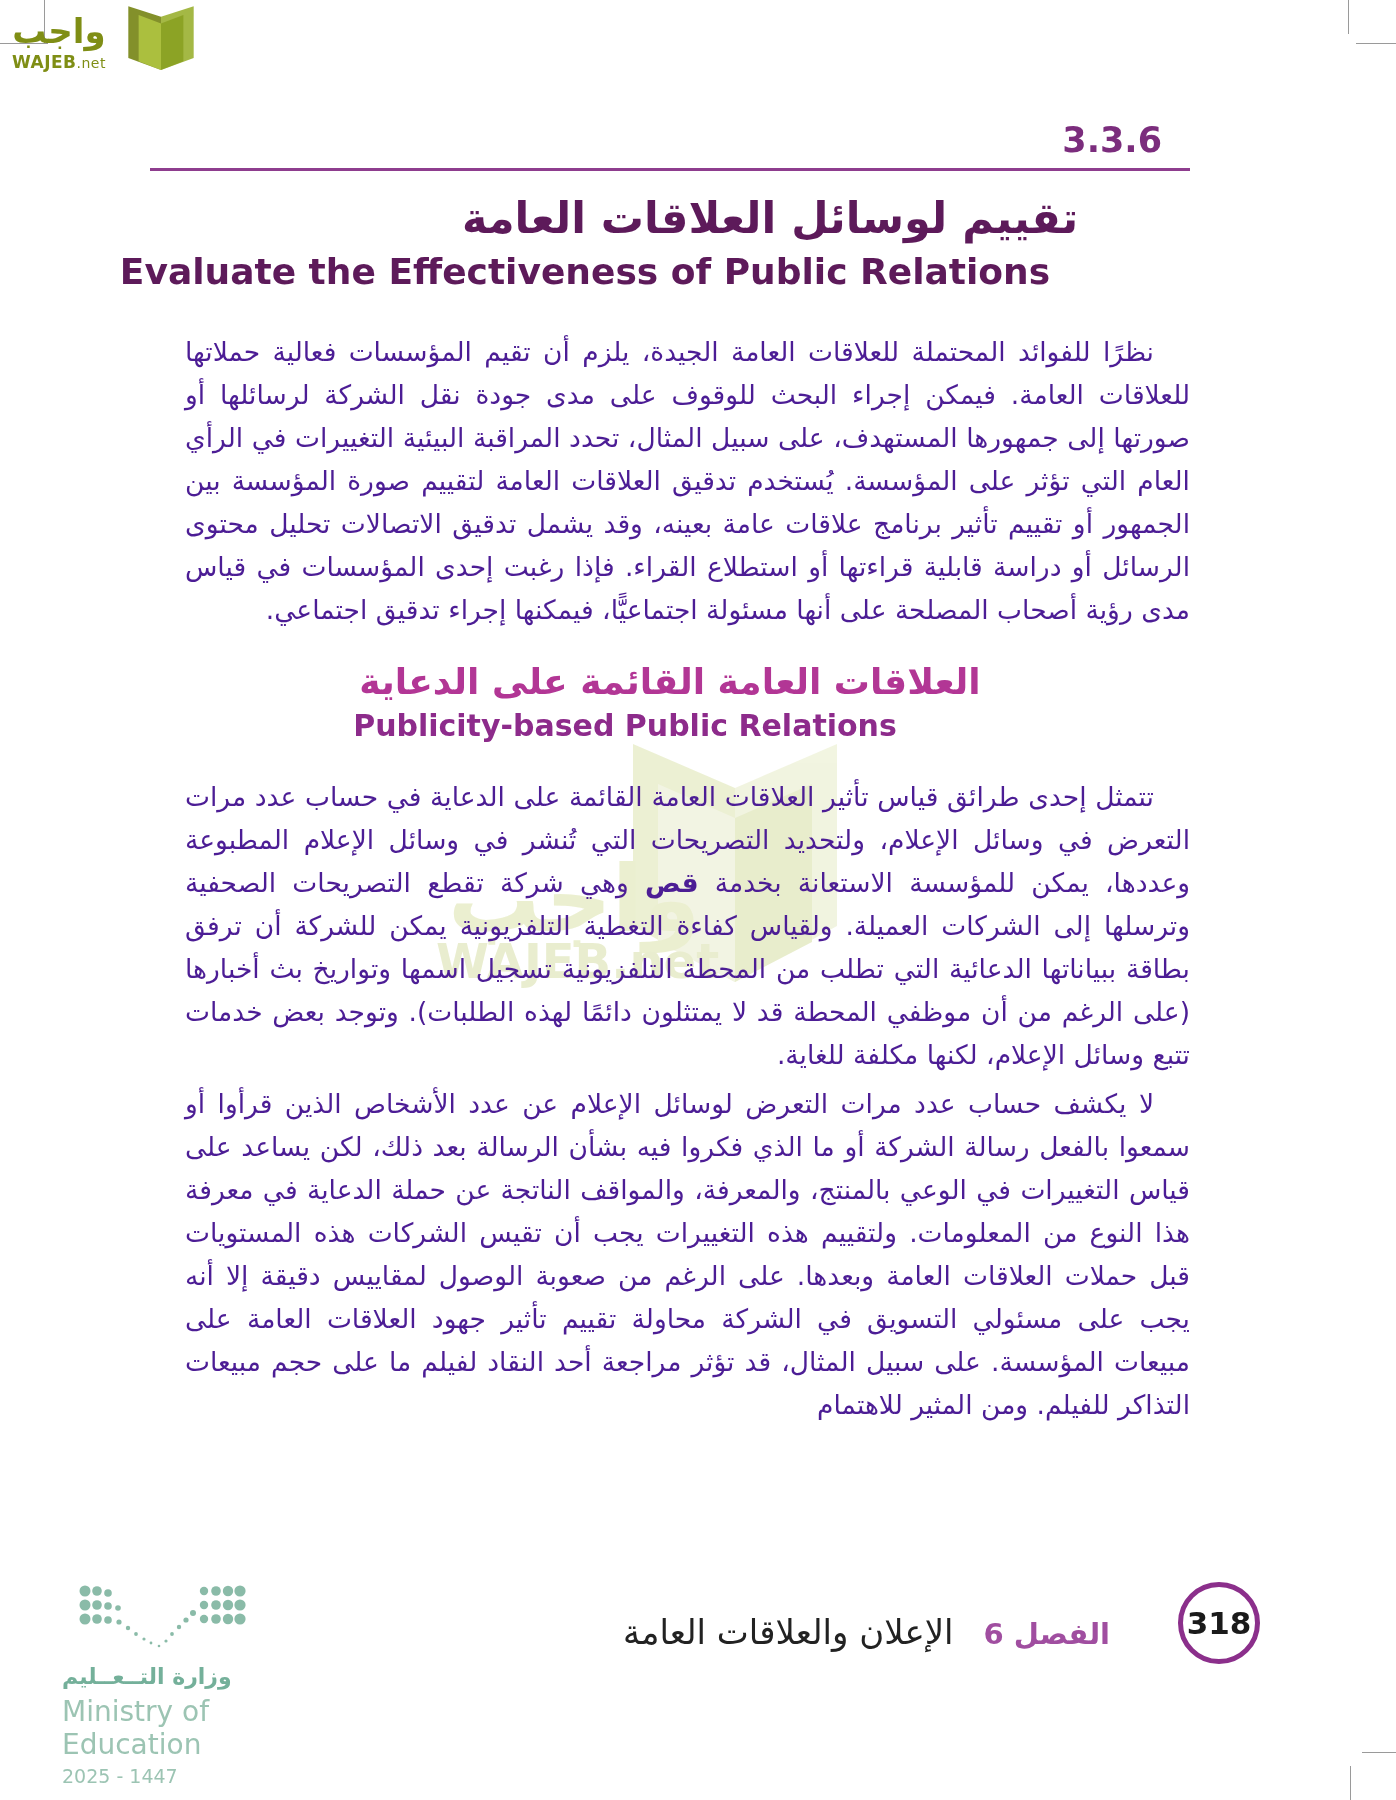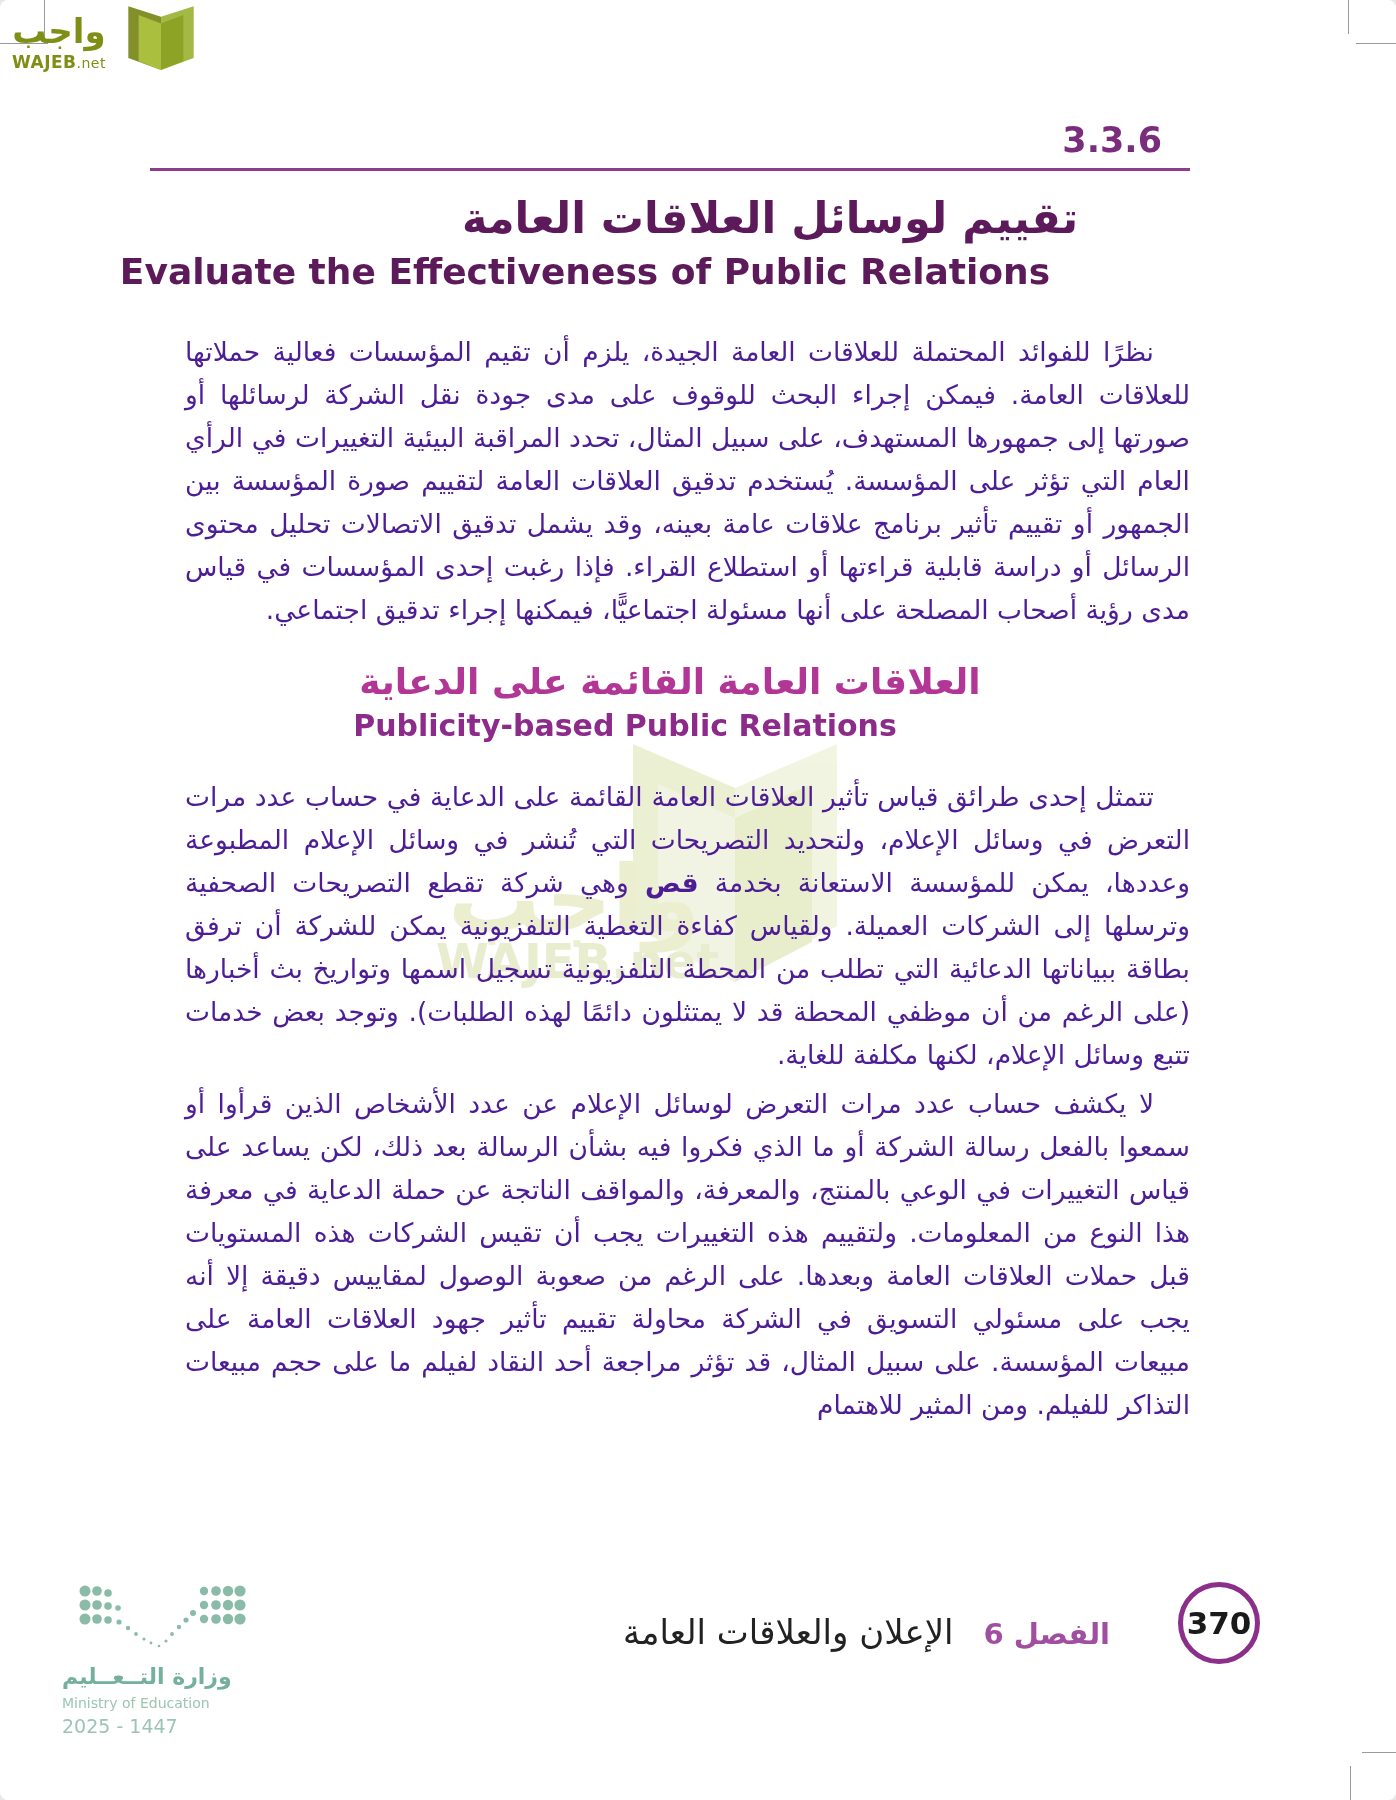--- a/index.html
+++ b/index.html
@@ -4,21 +4,20 @@
 <style>
   * { margin:0; padding:0; box-sizing:border-box; }
   html,body { background:#e8e8e8; }
   .page {
     position:relative;
     width:1396px; height:1800px;
     margin:0 auto;
     background:#ffffff;
     overflow:hidden;
     font-family:"DejaVu Sans","Liberation Sans",sans-serif;
-    border-radius:8px;
   }
   
   .crop { position:absolute; background:#9a9a9a; }
   .crop.tl-v { left:44px; top:0; width:1px; height:44px; }
   .crop.tl-h { left:0; top:43px; width:48px; height:1px; }
   .crop.tr-v { left:1348px; top:0; width:1px; height:34px; }
   .crop.tr-h { left:1356px; top:43px; width:40px; height:1px; }
   .crop.br-h { left:1362px; top:1752px; width:34px; height:1px; }
   .crop.br-v { left:1350px; top:1766px; width:1px; height:34px; }
 
@@ -65,21 +64,21 @@
   }
   .p2 { margin-top:32px; }
 
   
   .watermark { position:absolute; left:430px; top:726px; width:640px; height:360px; z-index:1; pointer-events:none; }
 
   
   .moe-logo { position:absolute; left:62px; top:1582px; width:250px; z-index:2; }
   .moe-dots { display:block; margin-left:14px; }
   .moe-ar { font-size:22px; font-weight:bold; color:#74b09a; margin-top:12px; direction:rtl; text-align:left; }
-  .moe-en { font-size:14px; color:#9cc4b3; margin-top:6px; }
+  .moe-en { font-size:28px; color:#9cc4b3; margin-top:6px; }
   .moe-years { font-size:19px; color:#9cc4b3; margin-top:4px; }
 
   .chapter { position:absolute; top:1612px; right:286px; direction:rtl; display:flex; align-items:baseline; gap:30px; z-index:2; }
   .chapter-label { font-size:29px; font-weight:bold; color:#a04ea0; }
   .chapter-title { font-size:34px; color:#222; }
 
   .page-badge {
     position:absolute; left:1178px; top:1582px; width:82px; height:82px;
     border:5px solid #8b2f8b; border-radius:50%;
     display:flex; align-items:center; justify-content:center;
@@ -183,16 +182,16 @@
     <div class="moe-en">Ministry of Education</div>
     <div class="moe-years">2025 - 1447</div>
   </div>
 
   <div class="chapter">
     <span class="chapter-label">الفصل 6</span>
     <span class="chapter-title">الإعلان والعلاقات العامة</span>
   </div>
 
   <div class="page-badge">
-    <span>370</span>
+    <span>318</span>
   </div>
 
 </div>
 
 </body></html>

